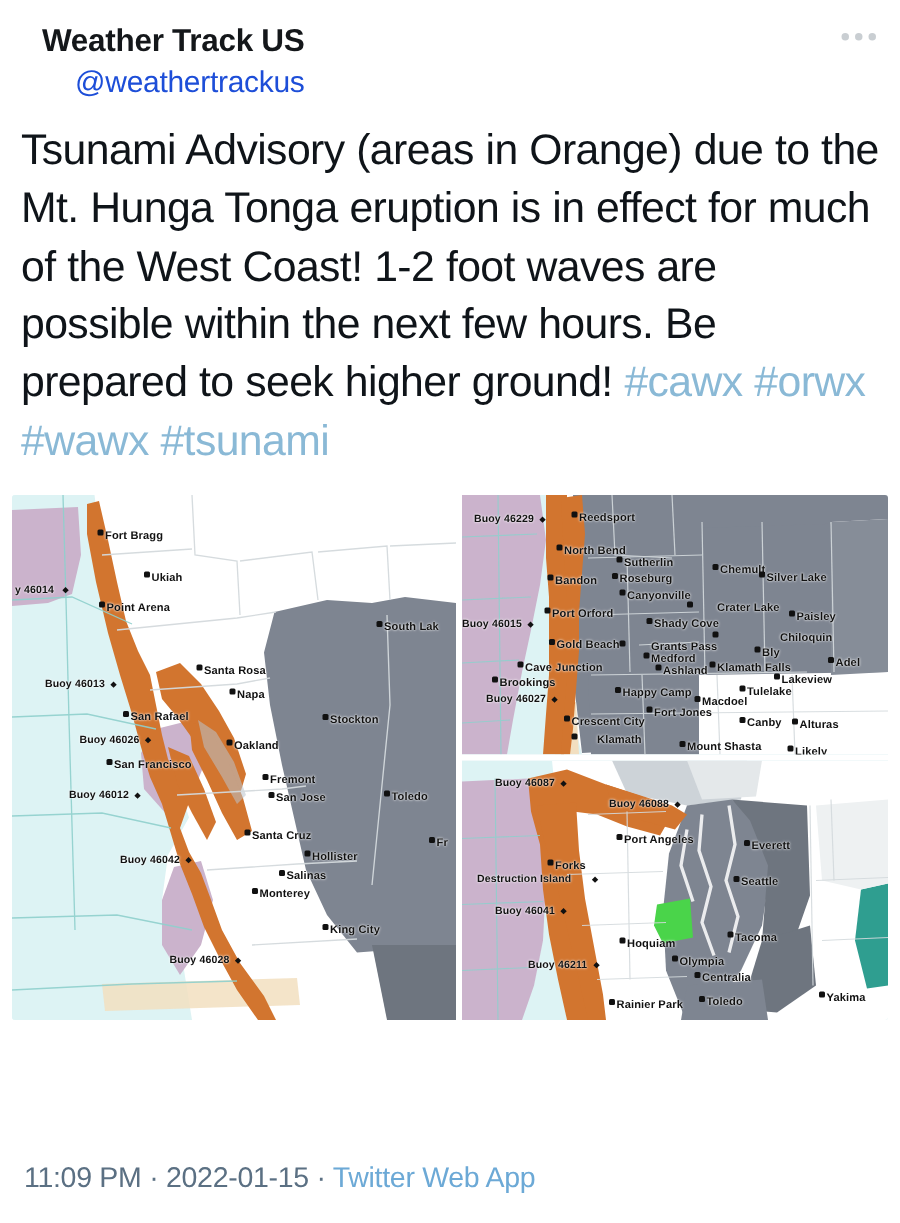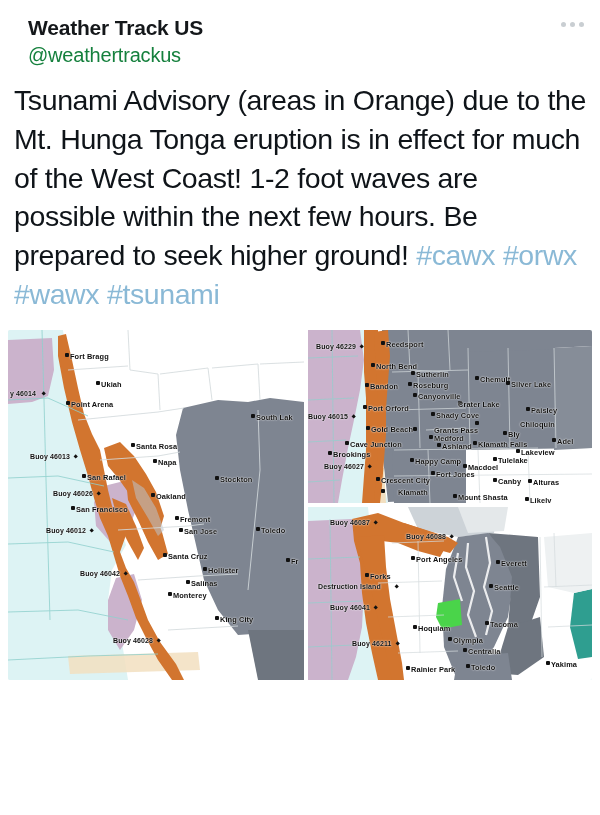--- a/index.html
+++ b/index.html
@@ -31,22 +31,23 @@
   .avatar .logo .dot{
     display:inline-block;width:7px;height:7px;background:#fff;
     border-radius:50% 50% 50% 0;margin-left:1px;margin-bottom:1px;
   }
   .names{margin-left:14px;padding-top:4px;}
   .dispname{
     font-size:21px;font-weight:bold;color:#14171a;line-height:1.15;
     letter-spacing:-.2px;
   }
   .handle{
-    font-size:20px;color:#15803d;line-height:1.2;margin-top:3px;
+    font-size:20px;color:#1d4ed8;line-height:1.2;margin-top:3px;
     letter-spacing:-.2px;
+    text-align:right;
   }
   .more{
     position:absolute;right:16px;top:22px;
     display:flex;gap:4px;align-items:center;cursor:pointer;
   }
   .more i{width:5px;height:5px;border-radius:50%;background:#c9ced2;display:block;}
 
   
   .body{
     padding:14px 14px 0 14px;
@@ -292,21 +293,21 @@
             <span class="mlabel" style="left: 108px; top: 40px;">Sutherlin</span>
             <span class="mdot" style="left: 100px; top: 52.4px;"></span>
             <span class="mlabel" style="left: 105px; top: 51px;">Roseburg</span>
             <span class="mdot" style="left: 167px; top: 46.4px;"></span>
             <span class="mlabel" style="left: 172px; top: 45px;">Chemult</span>
             <span class="mdot" style="left: 198px; top: 51.4px;"></span>
             <span class="mlabel" style="left: 203px; top: 50px;">Silver Lake</span>
             <span class="mdot" style="left: 105px; top: 63.4px;"></span>
             <span class="mlabel" style="left: 110px; top: 62px;">Canyonville</span>
             <span class="mdot" style="left: 150px; top: 71.4px;"></span>
-            <span class="mlabel" style="left: 150px; top: 70px;">Crater Lake</span>
+            <span class="mlabel" style="left: 170px; top: 70px;">Crater Lake</span>
             <span class="mdot" style="left: 55px; top: 75.4px;"></span>
             <span class="mlabel" style="left: 60px; top: 74px;">Port Orford</span>
             <span class="mdot" style="left: 218px; top: 77.4px;"></span>
             <span class="mlabel" style="left: 223px; top: 76px;">Paisley</span>
             <span class="mdot" style="left: 123px; top: 82.4px;"></span>
             <span class="mlabel" style="left: 128px; top: 81px;">Shady Cove</span>
             <span class="mdot" style="left: 167px; top: 91.4px;"></span>
             <span class="mlabel" style="left: 172px; top: 90px; padding-left: 40px;">Chiloquin</span>
             <span class="mdot" style="left: 58px; top: 96.4px;"></span>
             <span class="mlabel" style="left: 63px; top: 95px;">Gold Beach</span>
@@ -443,14 +444,21 @@
             <span class="mlabel sm" style="left: 22px; top: 97px;">Buoy 46041</span>
             <span class="bdot" style="left: 66px; top: 99.2px;"></span>
             <span class="mlabel sm" style="left: 44px; top: 133px;">Buoy 46211</span>
             <span class="bdot" style="left: 88px; top: 135.2px;"></span>
           </div>
       </div>
 
     </div>
   </div>
 
+  <div class="foot">
+    <span>11:09 PM</span>
+    <span class="sep">·</span>
+    <span>2022-01-15</span>
+    <span class="sep">·</span>
+    <span class="src">Twitter Web App</span>
+  </div>
 
 </div>
 
 </body></html>

